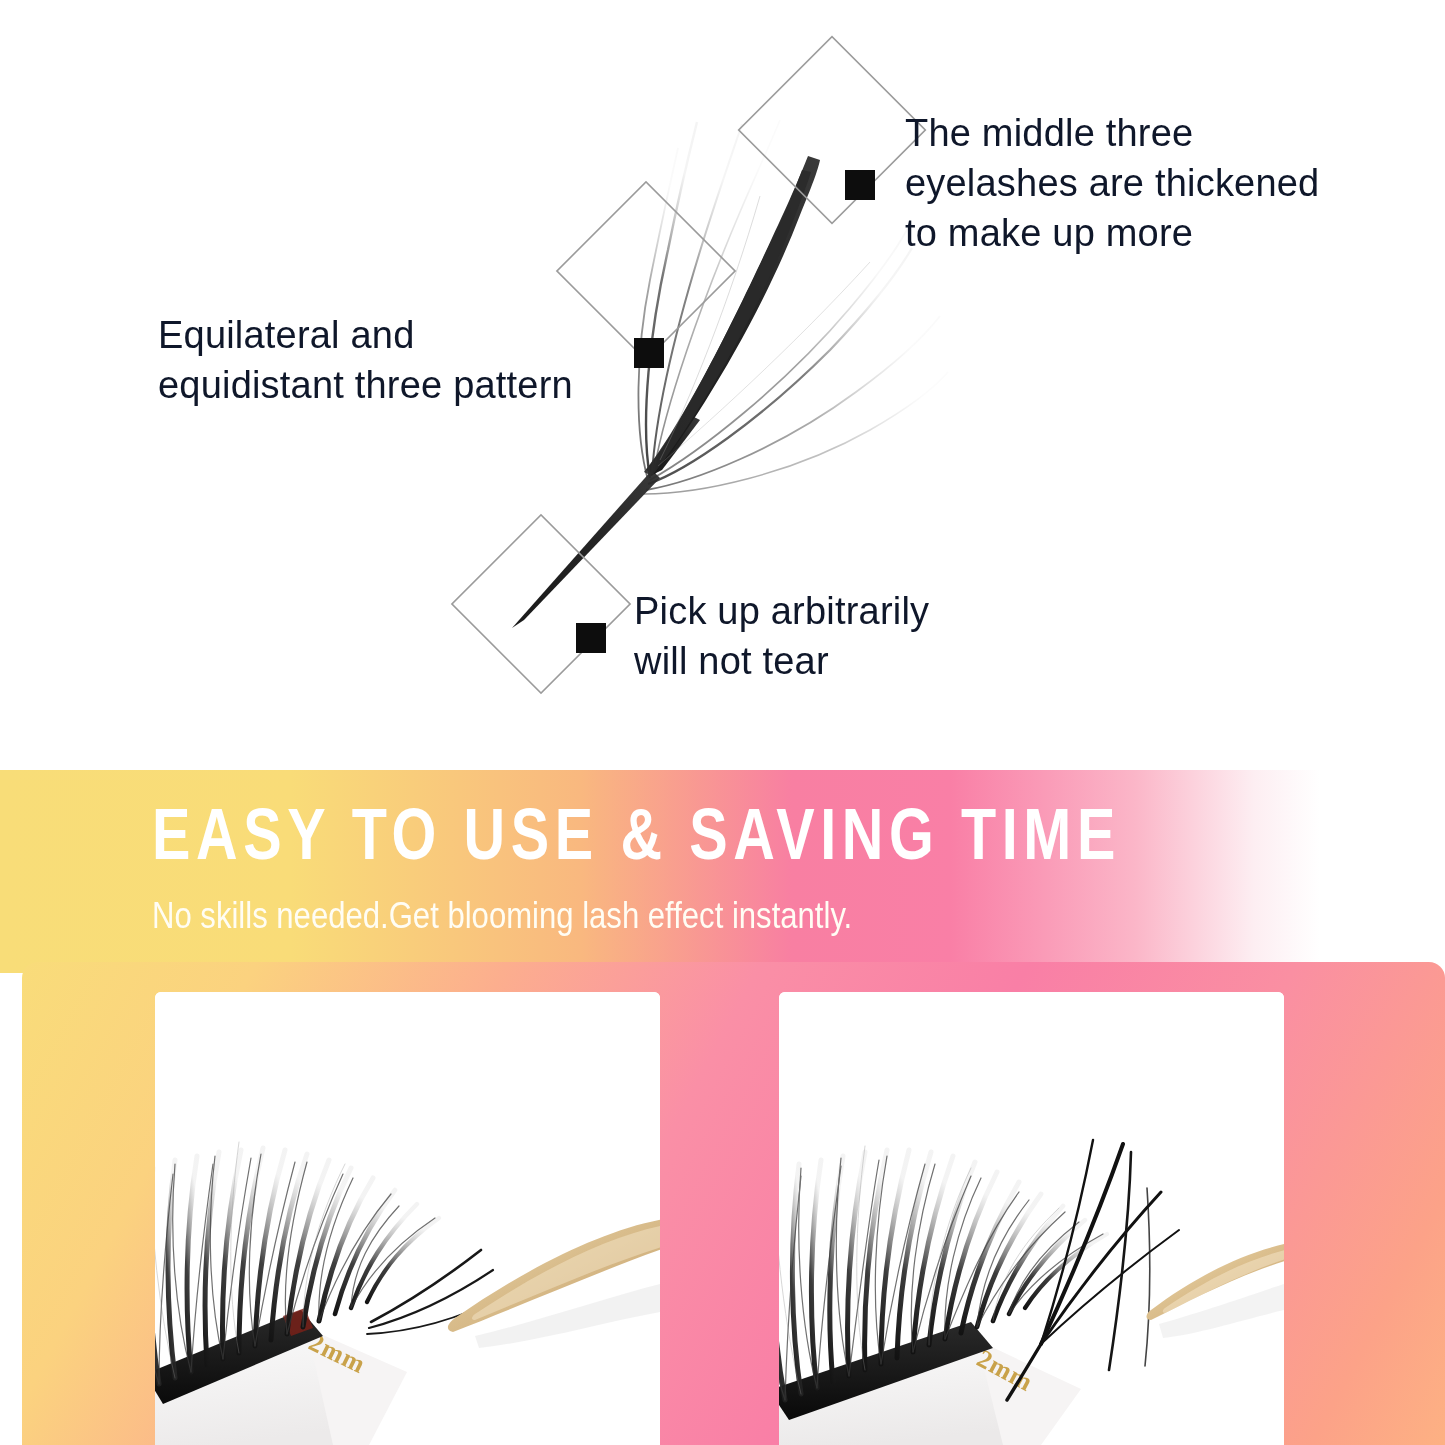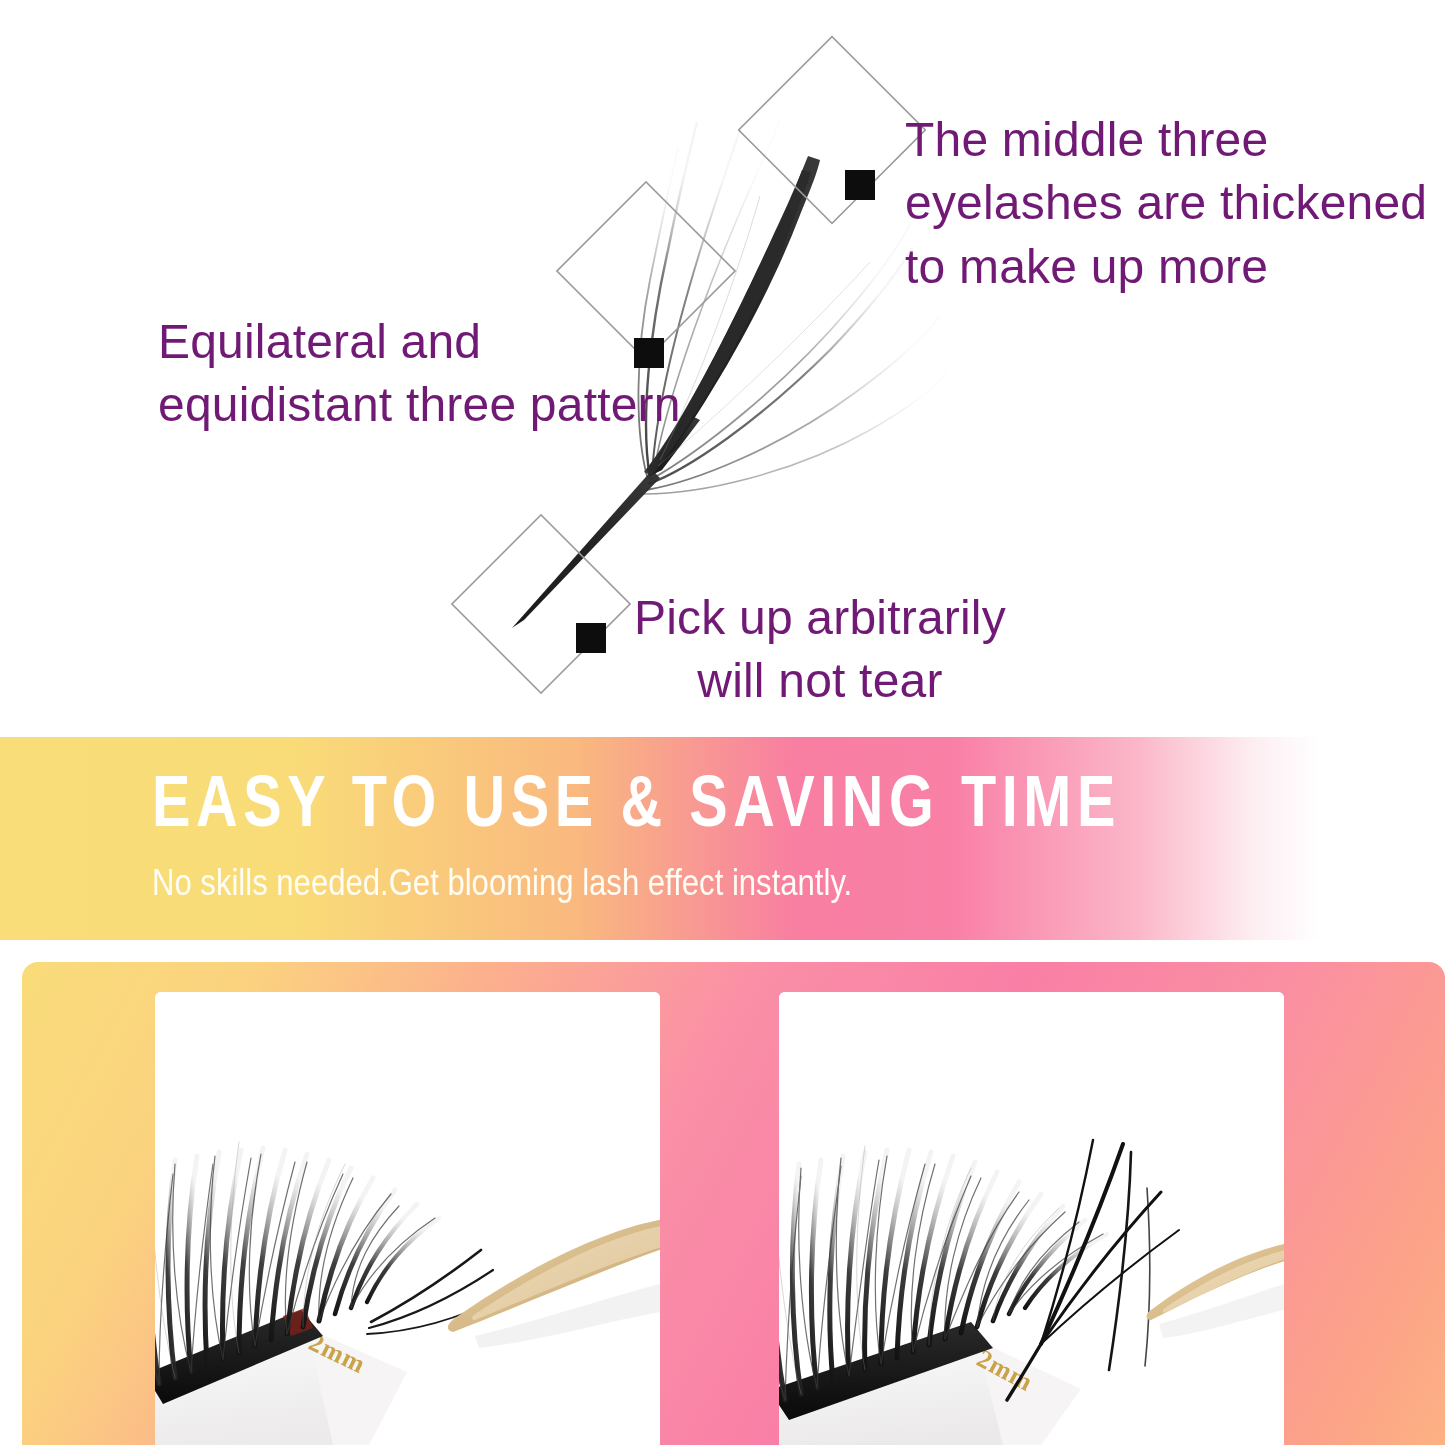--- a/index.html
+++ b/index.html
@@ -26,35 +26,35 @@
   }
   .feature-svg {
     position: absolute;
     left: 0; top: 0;
     width: 1445px;
     height: 737px;
   }
 
   .callout {
     position: absolute;
-    color: #701a75;
-    font-size: 48px;
+    color: #0f172a;
+    font-size: 38px;
     line-height: 1.32;
     font-weight: 400;
     white-space: pre-line;
     letter-spacing: 0.2px;
   }
   .callout-top-right { left: 905px; top: 108px; }
   .callout-left      { left: 158px; top: 310px; }
-  .callout-bottom    { left: 634px; top: 586px; text-align: center; }
+  .callout-bottom    { left: 634px; top: 586px; }
 
   
   .banner {
     position: absolute;
-    left: 0; top: 737px;
+    left: 0; top: 770px;
     width: 1320px;
     height: 203px;
     background: linear-gradient(90deg,
         #f8dd78 0%,
         #f9dc78 22%,
         #f9b87f 44%,
         #f87fa2 60%,
         #f97fa6 72%,
         #fbb6c8 86%,
         #fdeef2 95%,

